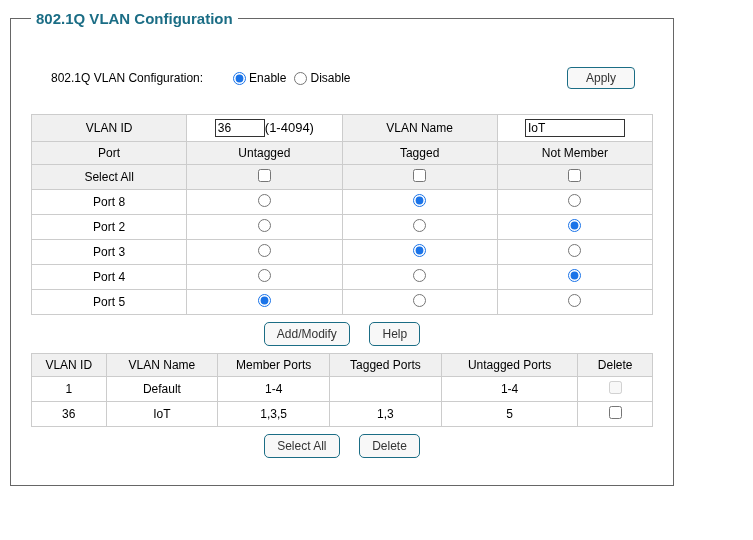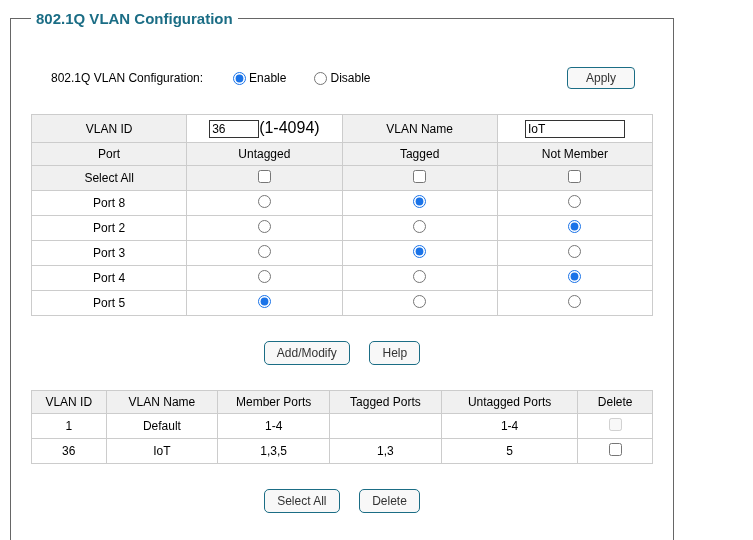--- a/index.html
+++ b/index.html
@@ -30,21 +30,21 @@
       margin: 20px 0 25px 20px;
       justify-content: flex-end;
     }
     .config-label {
       font-size: 12px;
       margin-right: 30px;
     }
     .radio-group {
       display: flex;
       align-items: center;
-      gap: 28px;
+      gap: 8px;
     }
     .radio-item {
       display: flex;
       align-items: center;
       gap: 3px;
       font-size: 12px;
     }
     .apply-btn {
       margin-left: auto;
       margin-right: 18px;
@@ -76,25 +76,25 @@
       font-size: 12px;
       padding: 1px 2px;
     }
     .vlan-name-input {
       width: 100px;
       border: 1px solid #333;
       font-size: 12px;
       padding: 1px 2px;
     }
     .range-text {
-      font-size: 16px;
+      font-size: 13px;
     }
     .button-row {
       text-align: center;
-      margin: 25px 0;
+      margin: 7px 0;
     }
     .btn {
       padding: 4px 12px;
       font-size: 12px;
       border: 1.5px solid #1b6d85;
       border-radius: 5px;
       background: #f8f8f8;
       cursor: pointer;
       margin: 0 8px;
       color: #333;

